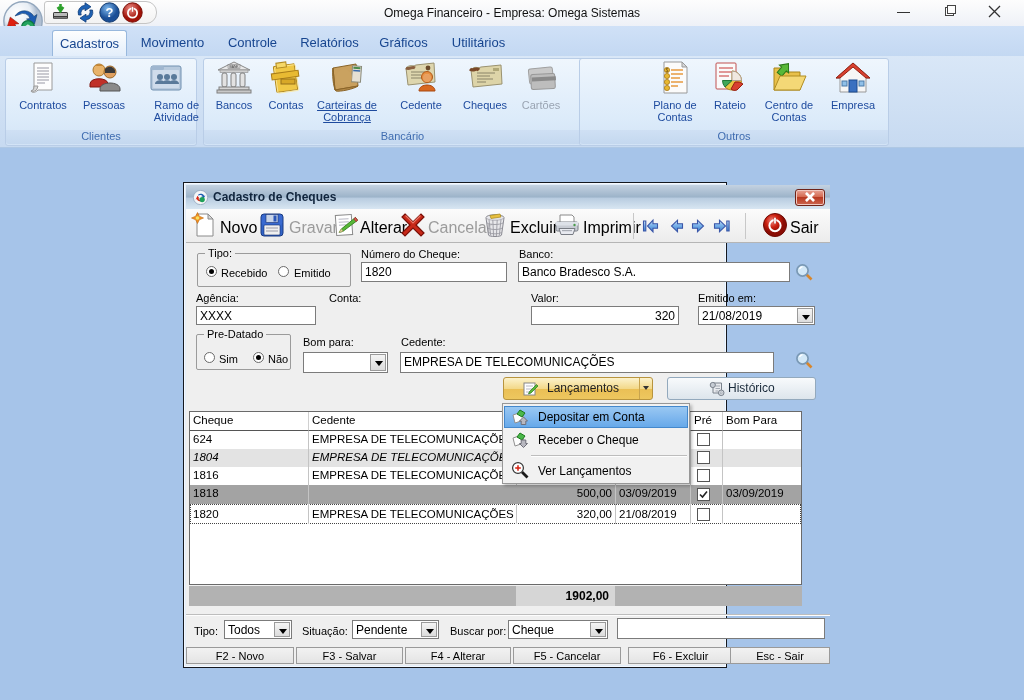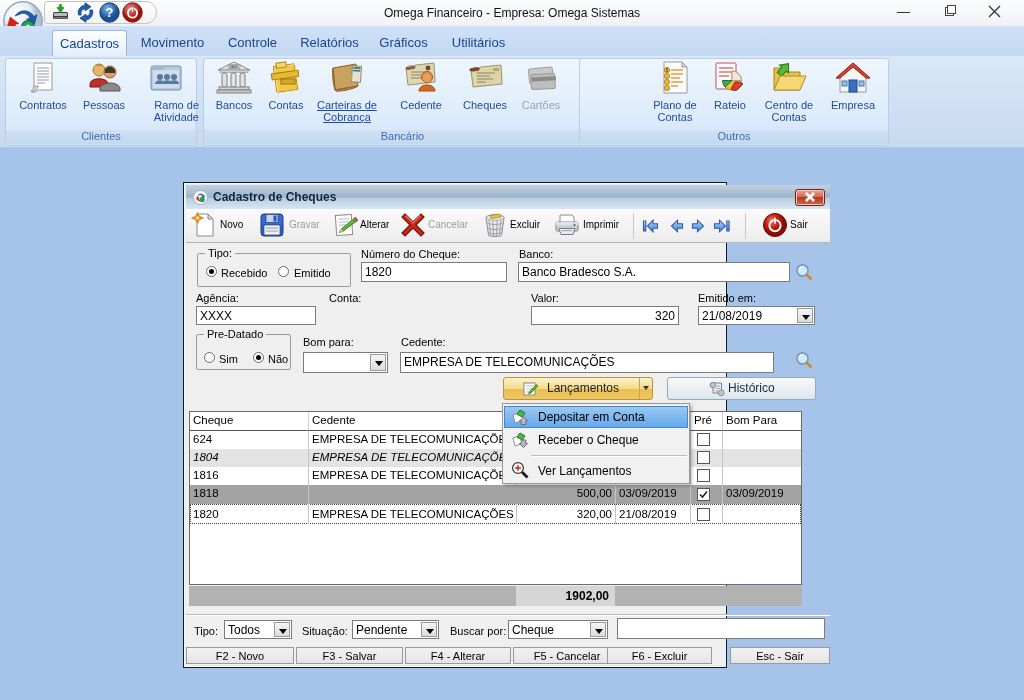--- a/index.html
+++ b/index.html
@@ -18,21 +18,21 @@
 .rcap { position:absolute; left:0; bottom:1px; width:100%; height:14px; text-align:center; font-size:11px; color:#3f6cb0; background:linear-gradient(#cfe0f4,#c4d8ef); border-radius:0 0 3px 3px; }
 .ritem { position:absolute; top:4px; text-align:center; color:#1d4a9e; font-size:11px; line-height:12px; }
 .ritem svg { margin:0 auto 3px auto; }
 .ritem.gray { color:#9aa4b2; }
 
 #dlg { left:183px; top:160px; width:544px; height:486px; background:#efefef; border:1px solid #14181f; box-shadow:0 0 0 1px #f4f8fd inset, 0 0 0 2px #e2edf9 inset;margin-top:22px; }
 #dlgtitle { left:2px; top:2px; width:644px; height:24px; background:linear-gradient(#c4d2e1,#9cb3c9 50%,#b8cce0 55%,#d8e6f2); }
 #dlgtitle .txt { position:absolute; left:27px; top:5px; font-size:12px; font-weight:bold; color:#10243c; }
 #closebtn { left:611px; top:6px; width:30px; height:17px; border-radius:3px; border:1px solid #6e2318; background:linear-gradient(#e8a496,#d46a52 45%,#b83a22 50%,#cc6650); box-shadow:0 0 0 1px #f0c8c0 inset; }
 #dlgtools { left:2px; top:26px; width:644px; height:34px; background:linear-gradient(#fbfbfb,#ececec); border-bottom:1px solid #b5b5b5; }
-.tbtxt { position:absolute; top:36px; font-size:10px; color:#000; }
+.tbtxt { position:absolute; top:36px; font-size:16px; color:#000; }
 .tbtxt.dis { color:#9b9b9b; }
 .tsep { position:absolute; top:30px; width:1px; height:26px; background:#c8c8c8; }
 .lbl { position:absolute; font-size:11px; color:#000; white-space:nowrap; }
 .inp { position:absolute; background:#fff; border:1px solid #7b7b7b; font-size:12px; padding:2px 3px 0 3px; white-space:nowrap; overflow:hidden; }
 .gbox { position:absolute; border:1px solid #9b9b9b; border-radius:2px; }
 .glab { position:absolute; top:-7px; left:7px; background:#efefef; padding:0 3px; font-size:11px; }
 .radio { position:absolute; width:11px; height:11px; border-radius:50%; background:#fff; border:1px solid #6a6a6a; }
 .radio.sel:after { content:""; position:absolute; left:2px; top:2px; width:5px; height:5px; border-radius:50%; background:#000; }
 .combtn { position:absolute; right:1px; top:1px; bottom:1px; width:16px; background:linear-gradient(#f4f4f4,#dcdcdc); border:1px solid #9a9a9a; }
 .combtn:after { content:""; position:absolute; left:4px; top:6px; border:4px solid transparent; border-top:5px solid #000; }
@@ -534,21 +534,21 @@
   <div class="lbl" style="left:118px;top:442px;">Situação:</div>
   <div class="inp" style="left:168px;top:437px;width:87px;height:19px;">Pendente<span class="combtn"></span></div>
   <div class="lbl" style="left:266px;top:442px;">Buscar por:</div>
   <div class="inp" style="left:324px;top:437px;width:100px;height:19px;">Cheque<span class="combtn"></span></div>
   <div class="inp" style="left:433px;top:435px;width:208px;height:21px;"></div>
   <div class="abs" style="left:2px;top:464px;width:644px;height:20px;">
     <div class="fbtn" style="left:0px;width:108px;">F2 - Novo</div>
     <div class="fbtn" style="left:110px;width:107px;">F3 - Salvar</div>
     <div class="fbtn" style="left:219px;width:106px;">F4 - Alterar</div>
     <div class="fbtn" style="left:327px;width:108px;">F5 - Cancelar</div>
-    <div class="fbtn" style="left:421px;width:105px;">F6 - Excluir</div>
+    <div class="fbtn" style="left:442px;width:105px;">F6 - Excluir</div>
     <div class="fbtn" style="left:544px;width:100px;">Esc - Sair</div>
   </div>
   <div class="abs" id="menu">
     <div class="mitem hl" style="top:2px;">
         <span class="mtxt">Depositar em Conta</span>
       <svg style="position:absolute;left:7px;top:2px;" width="19" height="19" viewBox="0 0 19 19">
         <path d="M2 7 L11 4 L13 12 L4 15 Z" fill="#fdfdfd" stroke="#909090"></path>
         <path d="M9 2 L14 5 L11 9 L6 6 Z" fill="#4ab84a" stroke="#1a7a1a"></path>
         <path d="M12.5 9 L16.5 13 L14.8 13 L14.8 16.5 L10.2 16.5 L10.2 13 L8.5 13 Z" fill="#b8b8c0" stroke="#70707a"></path>
         </svg>

